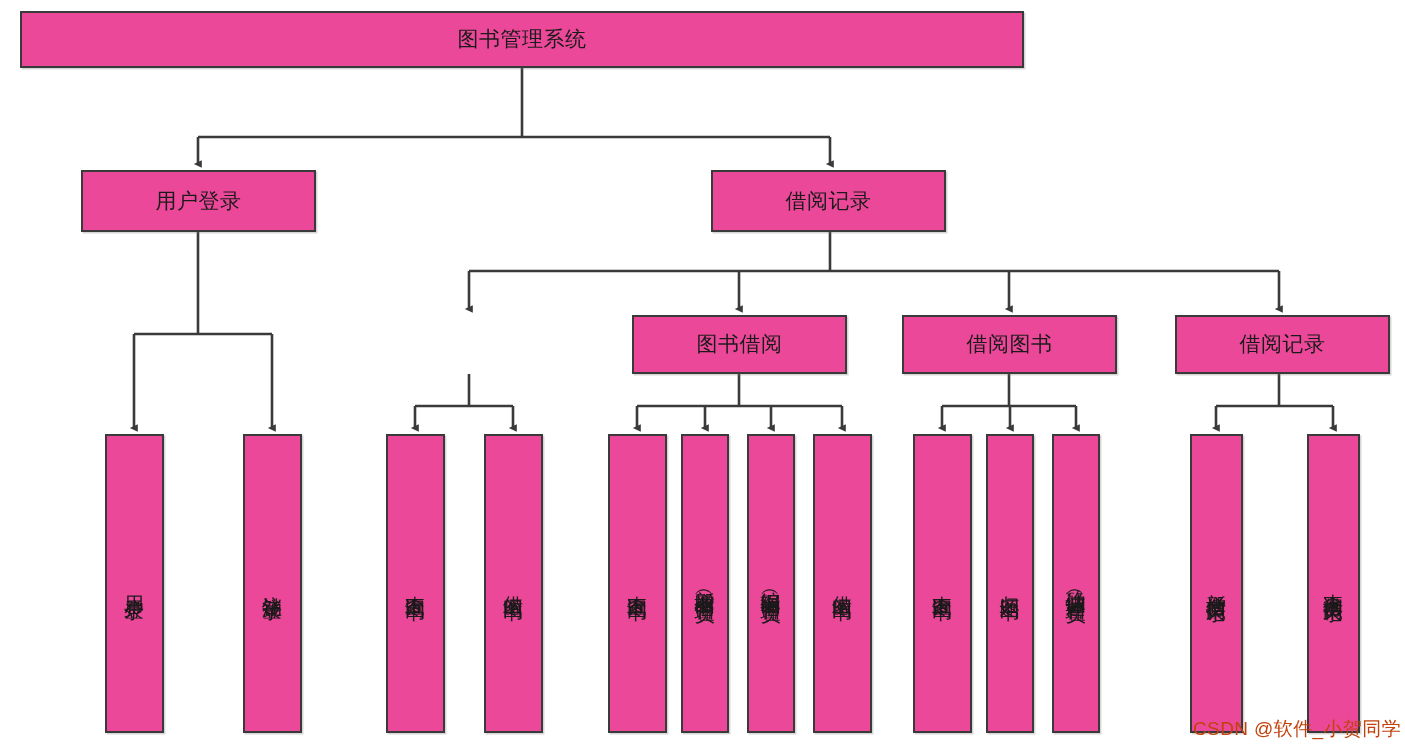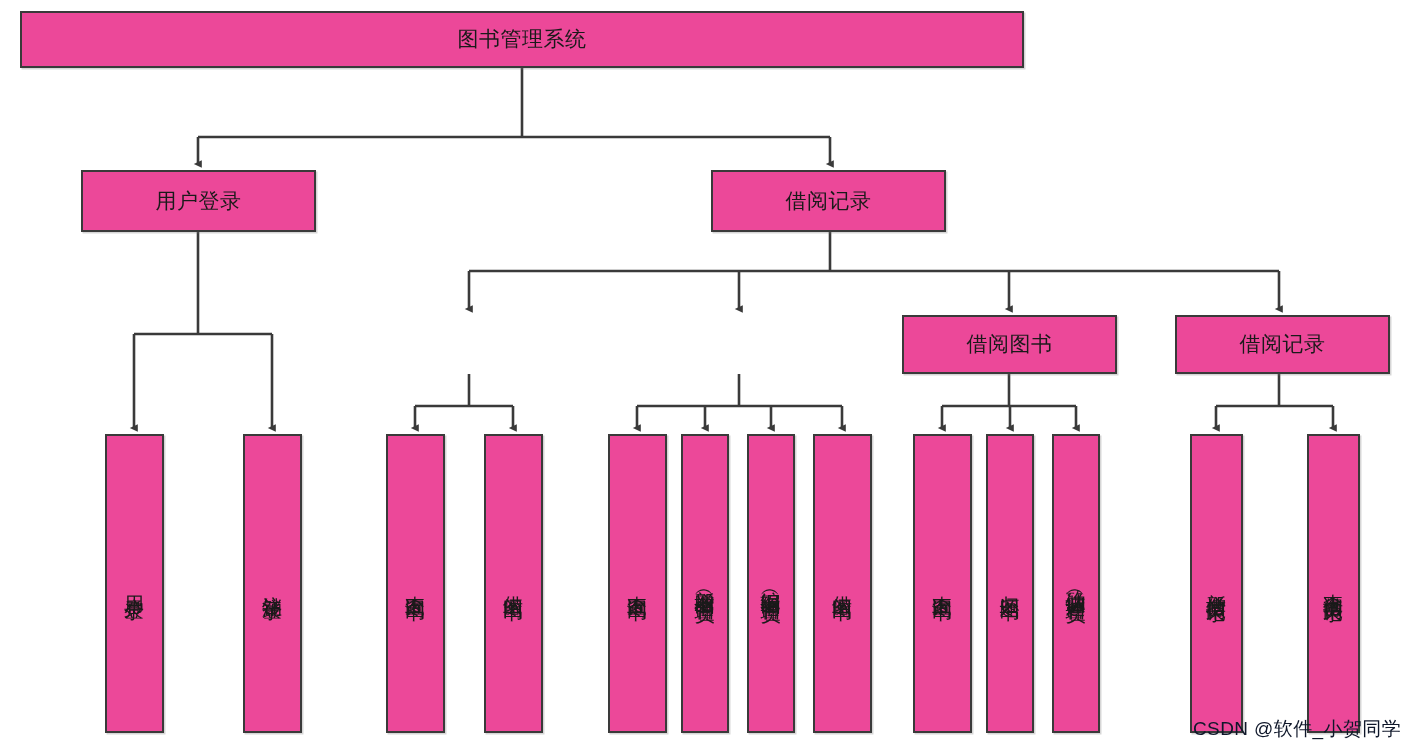--- a/index.html
+++ b/index.html
@@ -29,21 +29,21 @@
   .nodebox.vert .lbl{
     writing-mode:vertical-rl;
     text-orientation:upright;
     font-size:20px;
     letter-spacing:2px;
     line-height:1.0;
     white-space:nowrap;
   }
   .watermark{
     position:absolute;
-    color:#0f172a;
+    color:#c2410c;
     font-size:19px;
     white-space:nowrap;
     user-select:none;
     letter-spacing:.4px;
   }
 </style>
 </head>
 <body>
 
 <div id="diagram-root">
@@ -103,20 +103,23 @@
     <span class="lbl">图书管理系统</span>
   </div>
 
   <div class="nodebox" style="left:81px;top:170px;width:235px;height:62px;">
     <span class="lbl">用户登录</span>
   </div>
   <div class="nodebox" style="left:711px;top:170px;width:235px;height:62px;">
     <span class="lbl">借阅记录</span>
   </div>
 
+  <div class="nodebox" style="left:632px;top:315px;width:215px;height:59px;">
+    <span class="lbl">图书借阅</span>
+  </div>
   <div class="nodebox" style="left:902px;top:315px;width:215px;height:59px;">
     <span class="lbl">借阅图书</span>
   </div>
   <div class="nodebox" style="left:1175px;top:315px;width:215px;height:59px;">
     <span class="lbl">借阅记录</span>
   </div>
 
   <div class="nodebox vert" style="left:105px;top:434px;width:59px;height:299px;">
     <span class="lbl">用户登录</span>
   </div>

